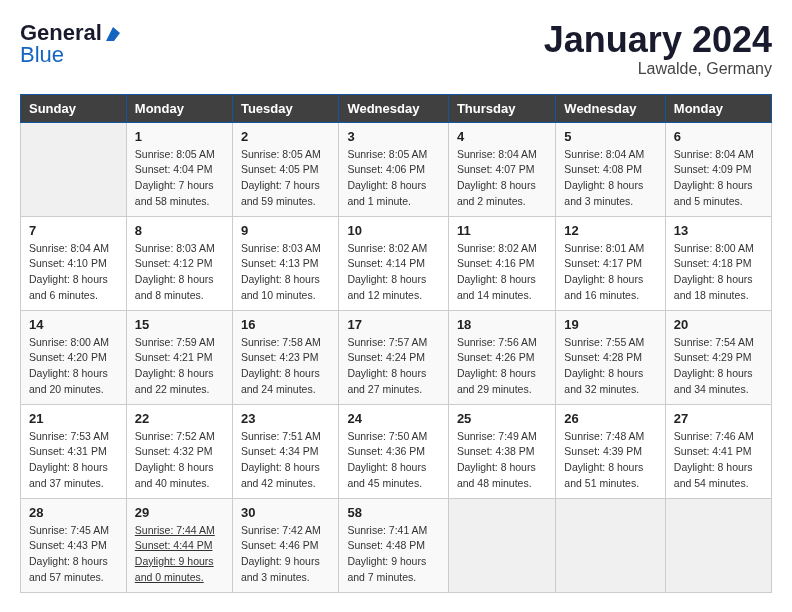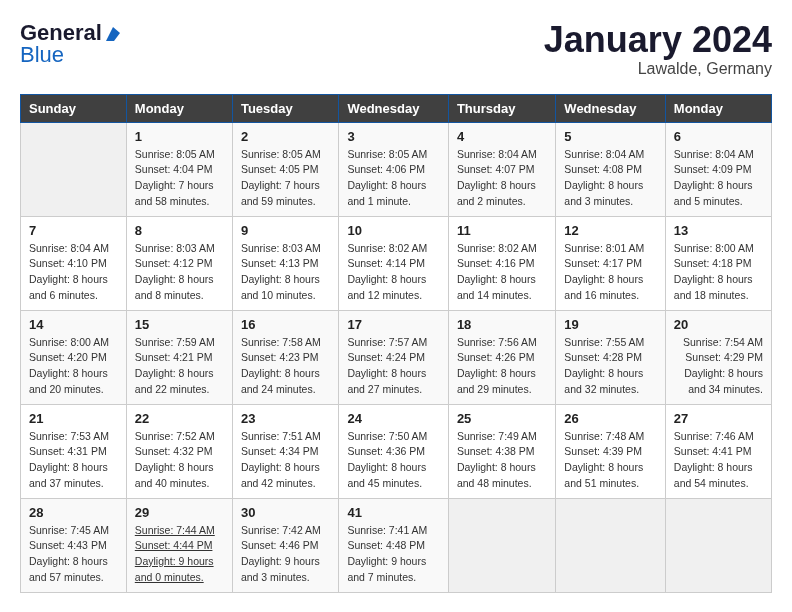--- a/index.html
+++ b/index.html
@@ -237,21 +237,21 @@
         </td>
         <td>
           <span class="day-num">19</span>
           <div class="day-info" style="white-space: pre-line;">Sunrise: 7:55 AM
 Sunset: 4:28 PM
 Daylight: 8 hours
 and 32 minutes.</div>
         </td>
         <td>
           <span class="day-num">20</span>
-          <div class="day-info" style="white-space: pre-line; text-align: right;">Sunrise: 7:54 AM
+          <div class="day-info" style="white-space: pre-line;">Sunrise: 7:54 AM
 Sunset: 4:29 PM
 Daylight: 8 hours
 and 34 minutes.</div>
         </td>
       </tr>
       <tr>
         <td>
           <span class="day-num">21</span>
           <div class="day-info" style="white-space: pre-line;">Sunrise: 7:53 AM
 Sunset: 4:31 PM
@@ -317,21 +317,21 @@
 and 0 minutes.</div>
         </td>
         <td>
           <span class="day-num">30</span>
           <div class="day-info" style="white-space: pre-line;">Sunrise: 7:42 AM
 Sunset: 4:46 PM
 Daylight: 9 hours
 and 3 minutes.</div>
         </td>
         <td>
-          <span class="day-num">41</span>
+          <span class="day-num">58</span>
           <div class="day-info" style="white-space: pre-line;">Sunrise: 7:41 AM
 Sunset: 4:48 PM
 Daylight: 9 hours
 and 7 minutes.</div>
         </td>
         <td class="empty"></td>
         <td class="empty"></td>
         <td class="empty"></td>
       </tr>
     </tbody>

